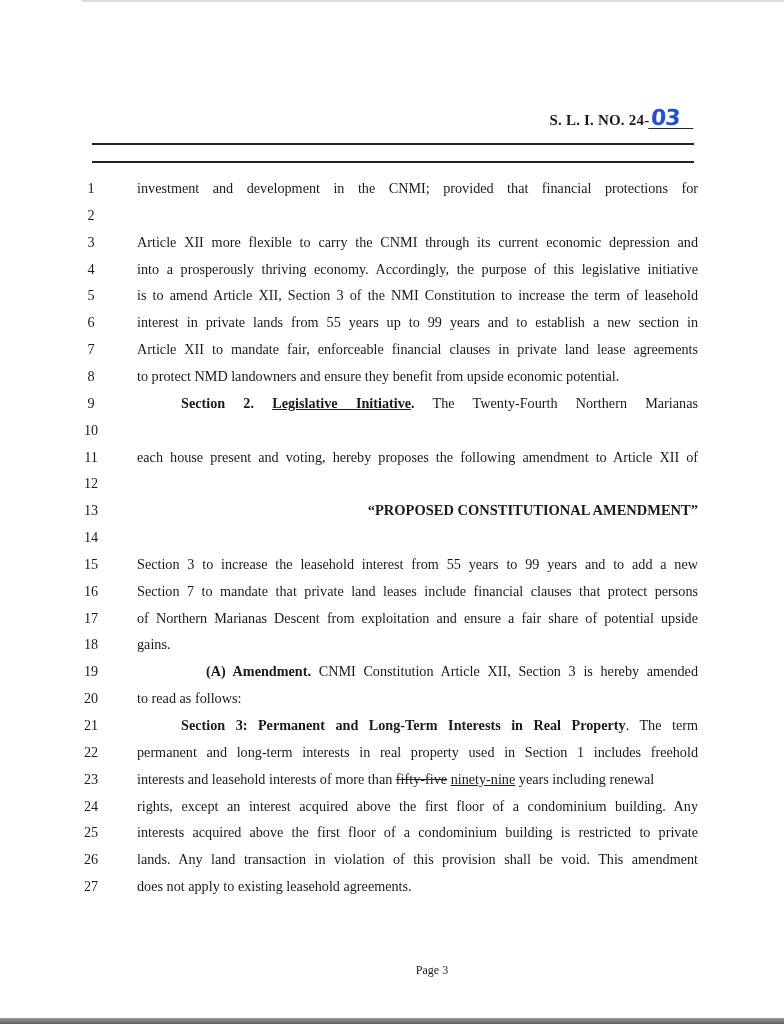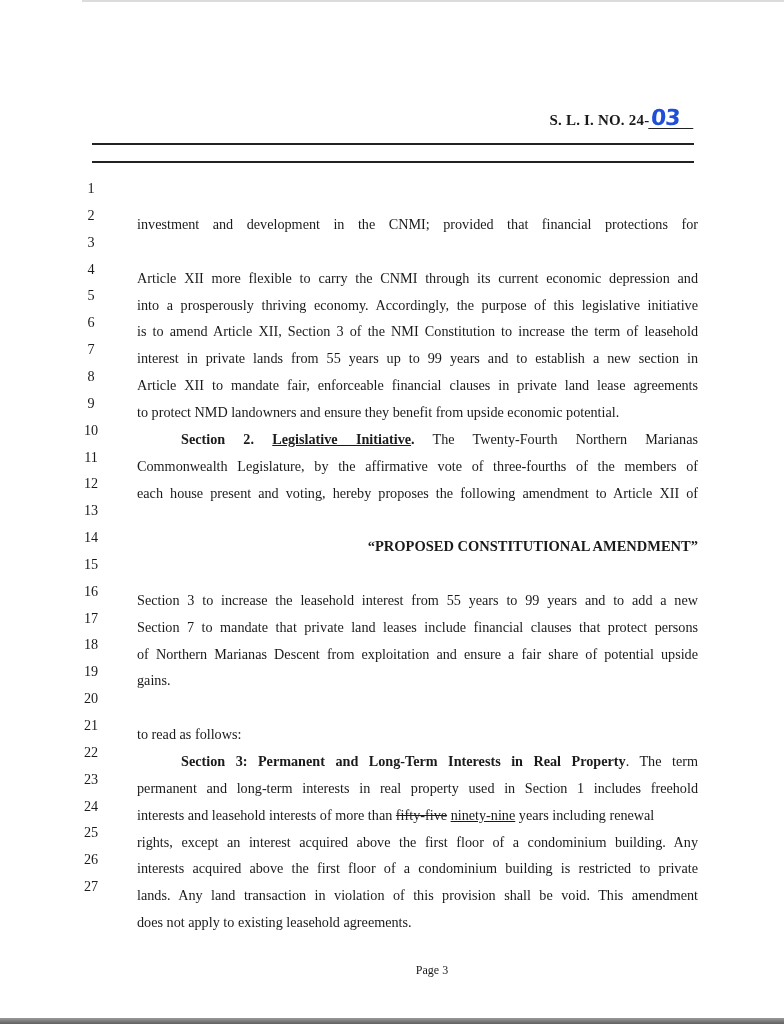--- a/index.html
+++ b/index.html
@@ -12,21 +12,21 @@
     background: linear-gradient(#9a9a9a, #5f5f5f); }
   .header { position: absolute; top: 108px; right: 90px; font-weight: bold; font-size: 15px; letter-spacing: 0.2px; white-space: nowrap; }
   .header .num { display: inline-block; color: #1f4fd8; font-family: "DejaVu Sans", sans-serif; font-weight: bold;
     font-size: 22px; border-bottom: 1.5px solid #222; padding: 0 14px 0 2px; line-height: 20px; letter-spacing: -1px; transform: skewX(-4deg); }
   .rule { position: absolute; left: 92px; width: 602px; height: 1.6px; background: #222; }
   .rule.r1 { top: 143px; }
   .rule.r2 { top: 161px; }
   .lines { position: absolute; left: 0; top: 176px; width: 784px; }
   .ln { position: absolute; left: 0; width: 784px; height: 24px; font-size: 14.2px; line-height: 24px; }
   .ln .no { position: absolute; left: 78px; width: 26px; text-align: center; }
-  .ln .tx { position: absolute; left: 137px; width: 561px; white-space: nowrap; margin-top: 36px; }
+  .ln .tx { position: absolute; left: 137px; width: 561px; white-space: nowrap; }
   .ln .tx.just { text-align: justify; text-align-last: justify; }
   .ln .tx.ind { left: 137px; padding-left: 44px; width: 517px; }
   .ln .tx.center { text-align: right; font-weight: bold; font-size: 14.5px; }
   .b { font-weight: bold; }
   .u { text-decoration: underline; }
   .s { text-decoration: line-through; }
   .footer { position: absolute; top: 963px; left: 0; width: 784px; text-align: center; font-size: 12px; margin-left: 40px; }
 </style>
 </head>
 <body>
@@ -70,21 +70,20 @@
   <div class="ln" style="top:187.95px">
       <span class="no">8</span>
       <span class="tx">to protect NMD landowners and ensure they benefit from upside economic potential.</span>
     </div>
   <div class="ln" style="top:214.8px">
       <span class="no">9</span>
       <span class="tx ind just"><span class="b">Section 2.</span>  <span class="b u">Legislative Initiative</span><span class="b">.</span>  <span>The Twenty-Fourth Northern Marianas</span></span>
     </div>
   <div class="ln" style="top:241.65px">
       <span class="no">10</span>
-      <span class="tx just">Commonwealth Legislature, by the affirmative vote of three-fourths of the members of</span>
     </div>
   <div class="ln" style="top:268.5px">
       <span class="no">11</span>
       <span class="tx just">each house present and voting, hereby proposes the following amendment to Article XII of</span>
     </div>
   <div class="ln" style="top:295.35px">
       <span class="no">12</span>
     </div>
   <div class="ln" style="top:322.2px">
       <span class="no">13</span>
@@ -104,20 +103,21 @@
   <div class="ln" style="top:429.6px">
       <span class="no">17</span>
       <span class="tx just">of Northern Marianas Descent from exploitation and ensure a fair share of potential upside</span>
     </div>
   <div class="ln" style="top:456.45px">
       <span class="no">18</span>
       <span class="tx">gains.</span>
     </div>
   <div class="ln" style="top:483.3px">
       <span class="no">19</span>
+      <span class="tx" style="left:206px;width:492px;text-align:justify;text-align-last:justify;"><span class="b">(A) Amendment.</span><span> CNMI Constitution Article XII, Section 3 is hereby amended</span></span>
     </div>
   <div class="ln" style="top:510.15px">
       <span class="no">20</span>
       <span class="tx">to read as follows:</span>
     </div>
   <div class="ln" style="top:537px">
       <span class="no">21</span>
       <span class="tx ind just"><span class="b">Section 3: Permanent and Long-Term Interests in Real Property</span><span>. The term</span></span>
     </div>
   <div class="ln" style="top:563.85px">

